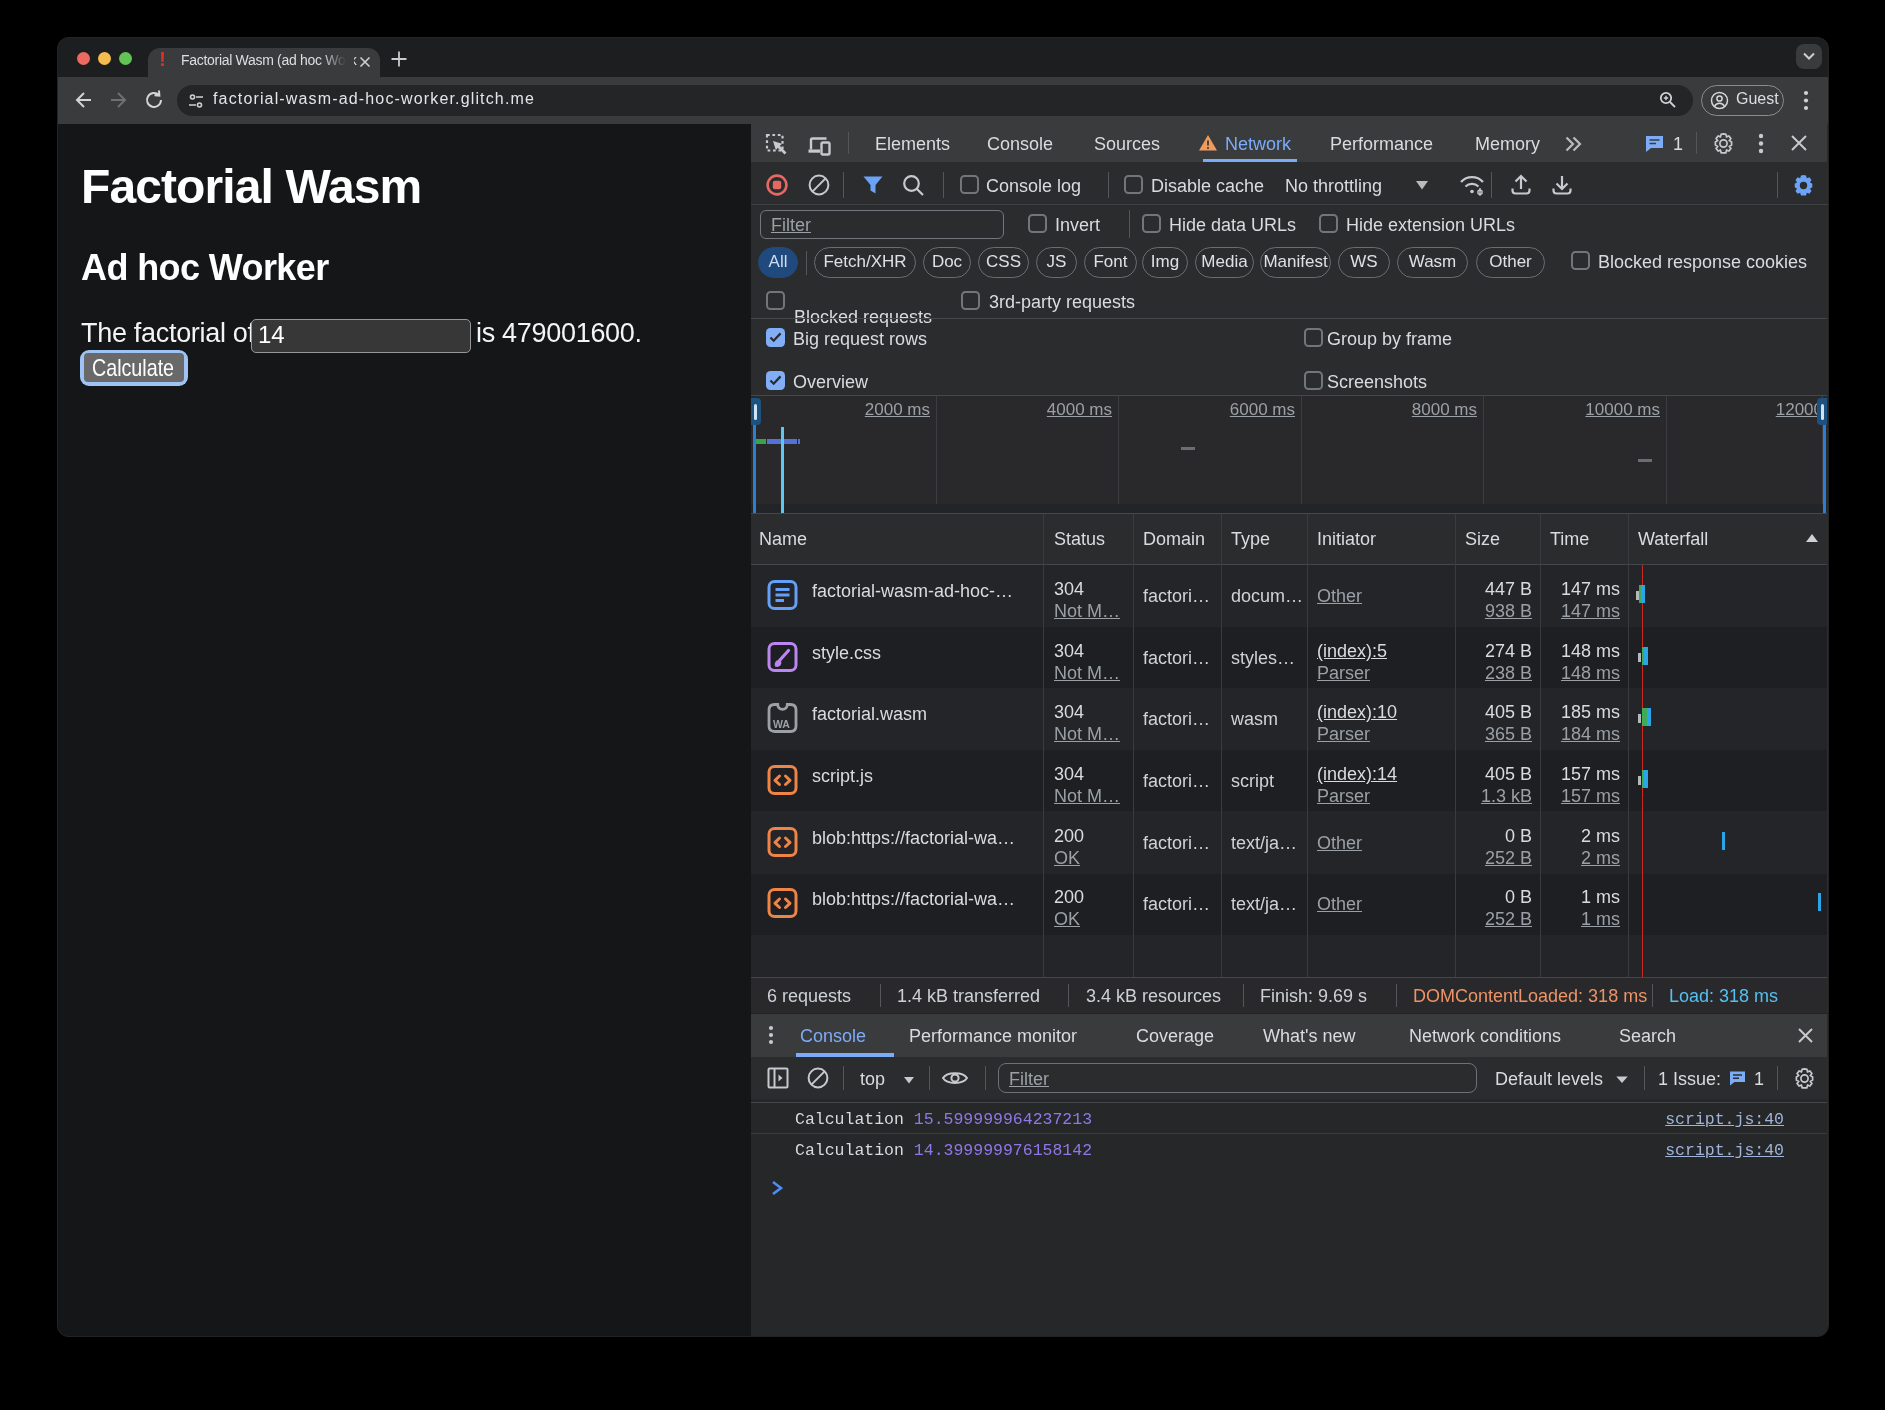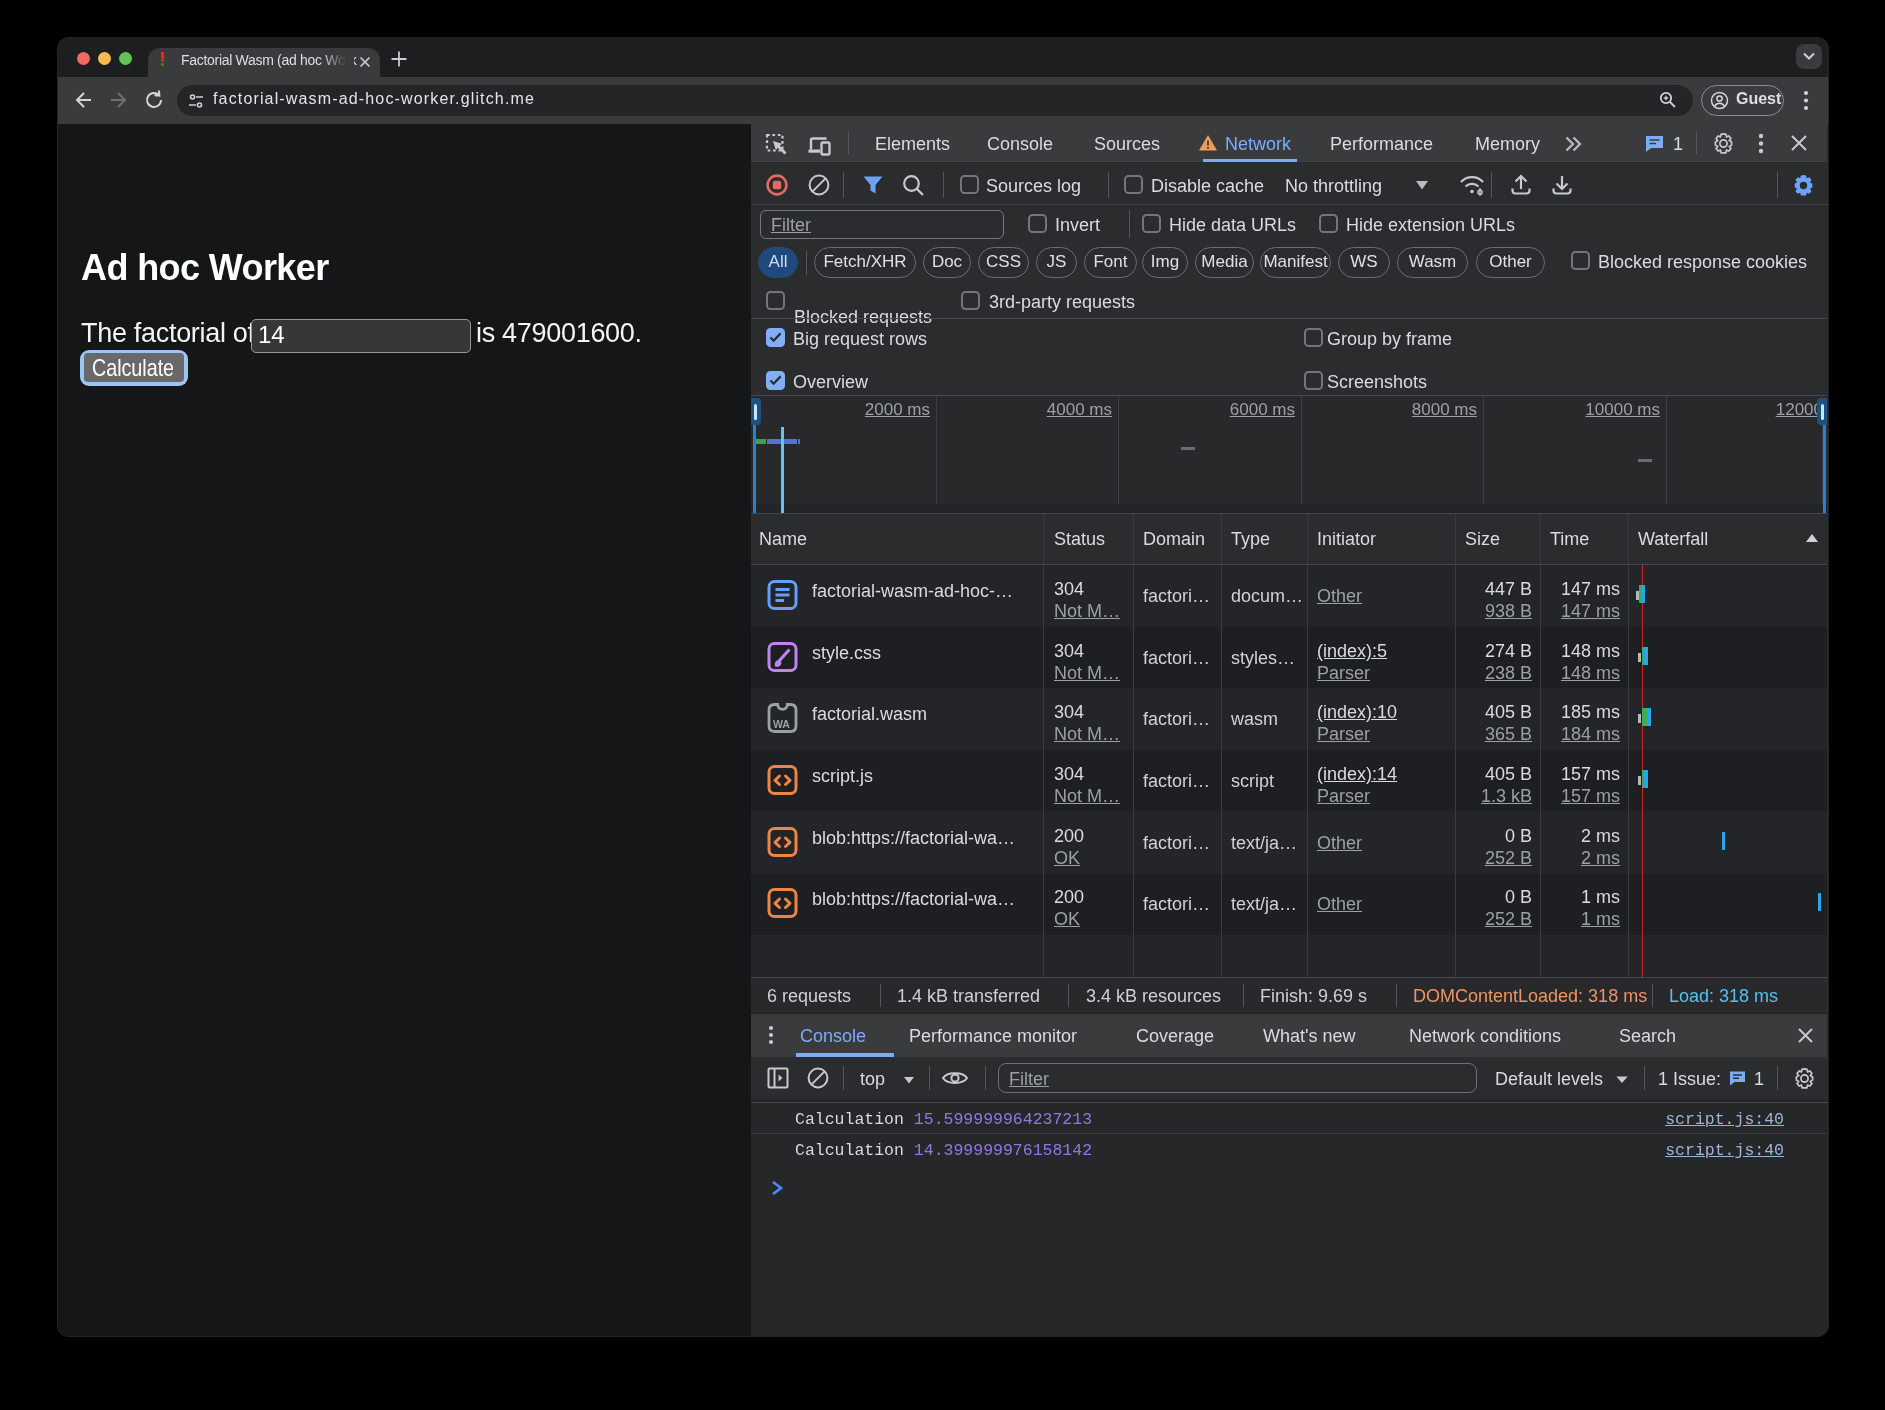--- a/index.html
+++ b/index.html
@@ -63,29 +63,30 @@
         <circle cx="8" cy="8" r="5.2" fill="none" stroke="#cfd1d4" stroke-width="1.8"></circle>
         <path d="M12 12 L17 17" stroke="#cfd1d4" stroke-width="1.8"></path>
         <path d="M8 5.8 V10.2 M5.8 8 H10.2" stroke="#cfd1d4" stroke-width="1.4"></path>
       </svg>
     <div class="abs" style="left:1643px; top:8px; width:83px; height:31px; border:1.5px solid #8a8c8f; border-radius:16px;"></div>
     <svg class="abs" style="left:1652px; top:14px;" width="19" height="19" viewBox="0 0 19 19">
         <circle cx="9.5" cy="9.5" r="8" fill="none" stroke="#d6d8da" stroke-width="1.5"></circle>
         <circle cx="9.5" cy="7.5" r="2.6" fill="none" stroke="#d6d8da" stroke-width="1.5"></circle>
         <path d="M4.5 15.5 A 5.5 5.5 0 0 1 14.5 15.5" fill="none" stroke="#d6d8da" stroke-width="1.5"></path>
       </svg>
-    <div class="txt" style="left:1678px; top:13px; color:#dcdee1; font-size:16px;font-weight:bold;">Guest</div>
+    <div class="txt" style="left:1678px; top:13px; color:#dcdee1; font-size:16px;">Guest</div>
     <svg class="abs" style="left:1745px; top:13px;" width="6" height="22" viewBox="0 0 6 22">
         <circle cx="3" cy="3" r="2.1" fill="#cfd1d4"></circle>
         <circle cx="3" cy="10.5" r="2.1" fill="#cfd1d4"></circle>
         <circle cx="3" cy="18" r="2.1" fill="#cfd1d4"></circle>
       </svg>
   </div>
 
   <div id="page">
+    <div class="txt" style="left:23px; top:35px; font-size:48px; font-weight:700; letter-spacing:-0.9px;">Factorial Wasm</div>
     <div class="txt" style="left:23px; top:123px; font-size:36px; font-weight:700; letter-spacing:-0.6px;">Ad hoc Worker</div>
     <div class="txt" style="left:23px; top:194px; font-size:27px; letter-spacing:-0.3px; color:#f4f4f4;">The factorial of</div>
     <div class="abs" style="left:193px; top:195px; width:220px; height:34px; background:#373737; border:1.5px solid #979797; border-radius:5px;"></div>
     <div class="txt" style="left:200px; top:197px; font-size:24px; color:#fff;">14</div>
     <div class="txt" style="left:418px; top:194px; font-size:27px; letter-spacing:-0.3px; color:#f4f4f4;">is 479001600.</div>
     <div class="abs" style="left:22px; top:226px; width:108px; height:36px; background:#9ec3f5; border-radius:9px;"></div>
     <div class="abs" style="left:26px; top:229px; width:100px; height:29px; background:#69696a; border-radius:4px;"></div>
     <div class="txt" style="left:34px; top:230px; font-size:24px; color:#fff; transform:scaleX(0.82); transform-origin:0 0;">Calculate</div>
   </div>
 
@@ -149,21 +150,21 @@
     <div class="sep" style="left:92px; top:48px; height:26px;"></div>
     <svg class="abs" style="left:111px; top:51px;" width="22" height="20" viewBox="0 0 22 20">
         <path d="M1.5 1.5 H20.5 L13.5 10 V18.5 L8.5 15.5 V10 Z" fill="#6ba3f7"></path>
       </svg>
     <svg class="abs" style="left:151px; top:50px;" width="23" height="23" viewBox="0 0 23 23">
         <circle cx="9.5" cy="9.5" r="7.3" fill="none" stroke="#c6c9ce" stroke-width="2.2"></circle>
         <path d="M15 15 L21 21" stroke="#c6c9ce" stroke-width="2.2"></path>
       </svg>
     <div class="sep" style="left:192px; top:48px; height:26px;"></div>
     <div class="cb" style="left:209px; top:51px;"></div>
-    <div class="txt" style="left:235px; top:52px;">Sources log</div>
+    <div class="txt" style="left:235px; top:52px;">Console log</div>
     <div class="sep" style="left:357px; top:48px; height:26px;"></div>
     <div class="cb" style="left:373px; top:51px;"></div>
     <div class="txt" style="left:400px; top:52px;">Disable cache</div>
     <div class="txt" style="left:534px; top:52px;">No throttling</div>
     <svg class="abs" style="left:664px; top:56px;" width="14" height="11" viewBox="0 0 14 11">
         <path d="M1 1 L7 9.5 L13 1 Z" fill="#b9bcbe"></path>
       </svg>
     <svg class="abs" style="left:707px; top:50px;" width="30" height="24" viewBox="0 0 30 24">
       <path d="M3 8 A 15 15 0 0 1 25 8" fill="none" stroke="#c6c9ce" stroke-width="2.2"></path>
       <path d="M7.5 12.5 A 9.5 9.5 0 0 1 20.5 12.5" fill="none" stroke="#c6c9ce" stroke-width="2.2"></path>

